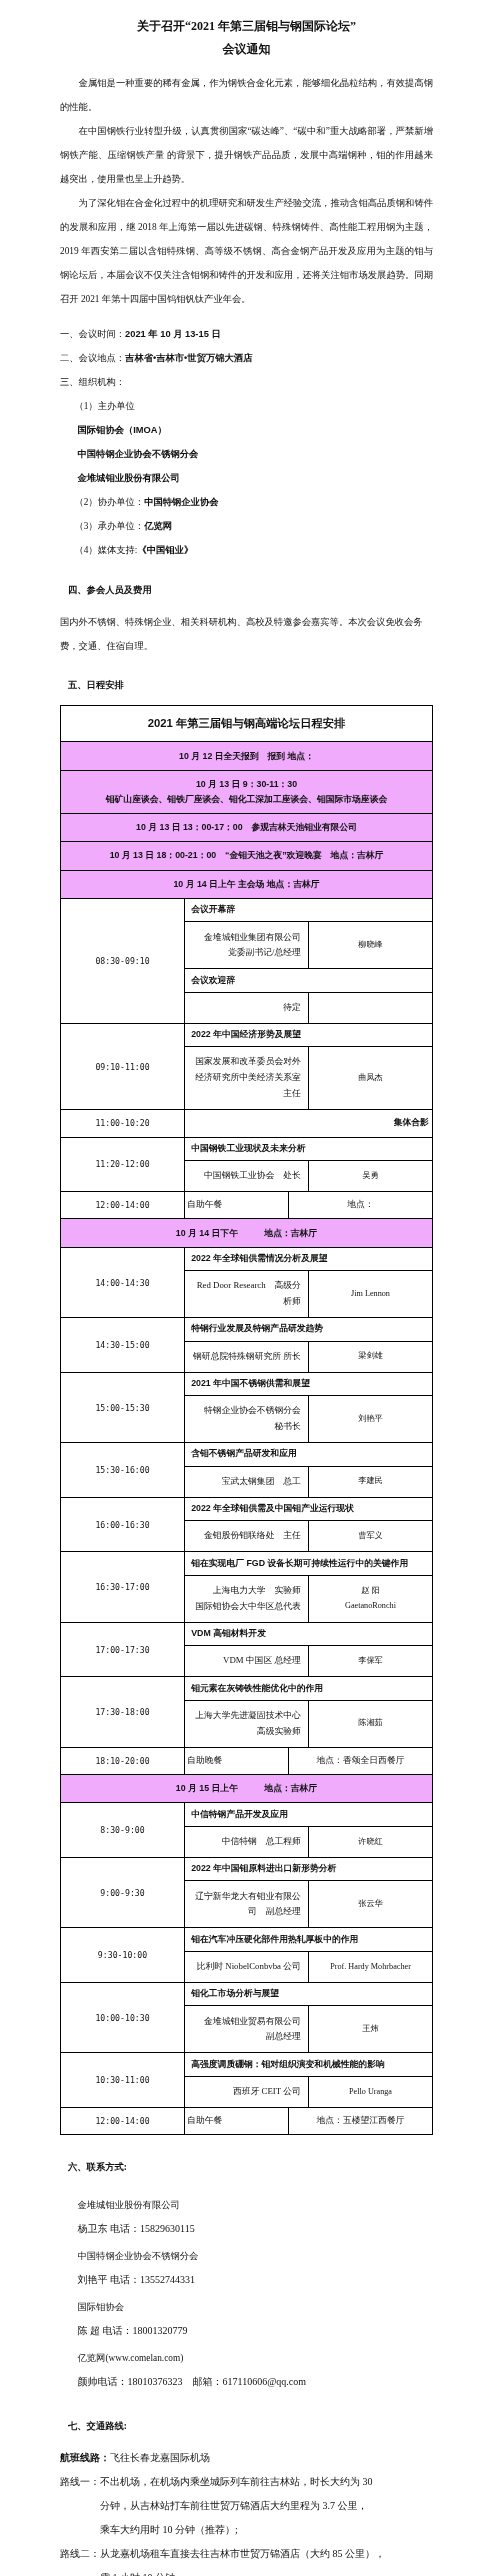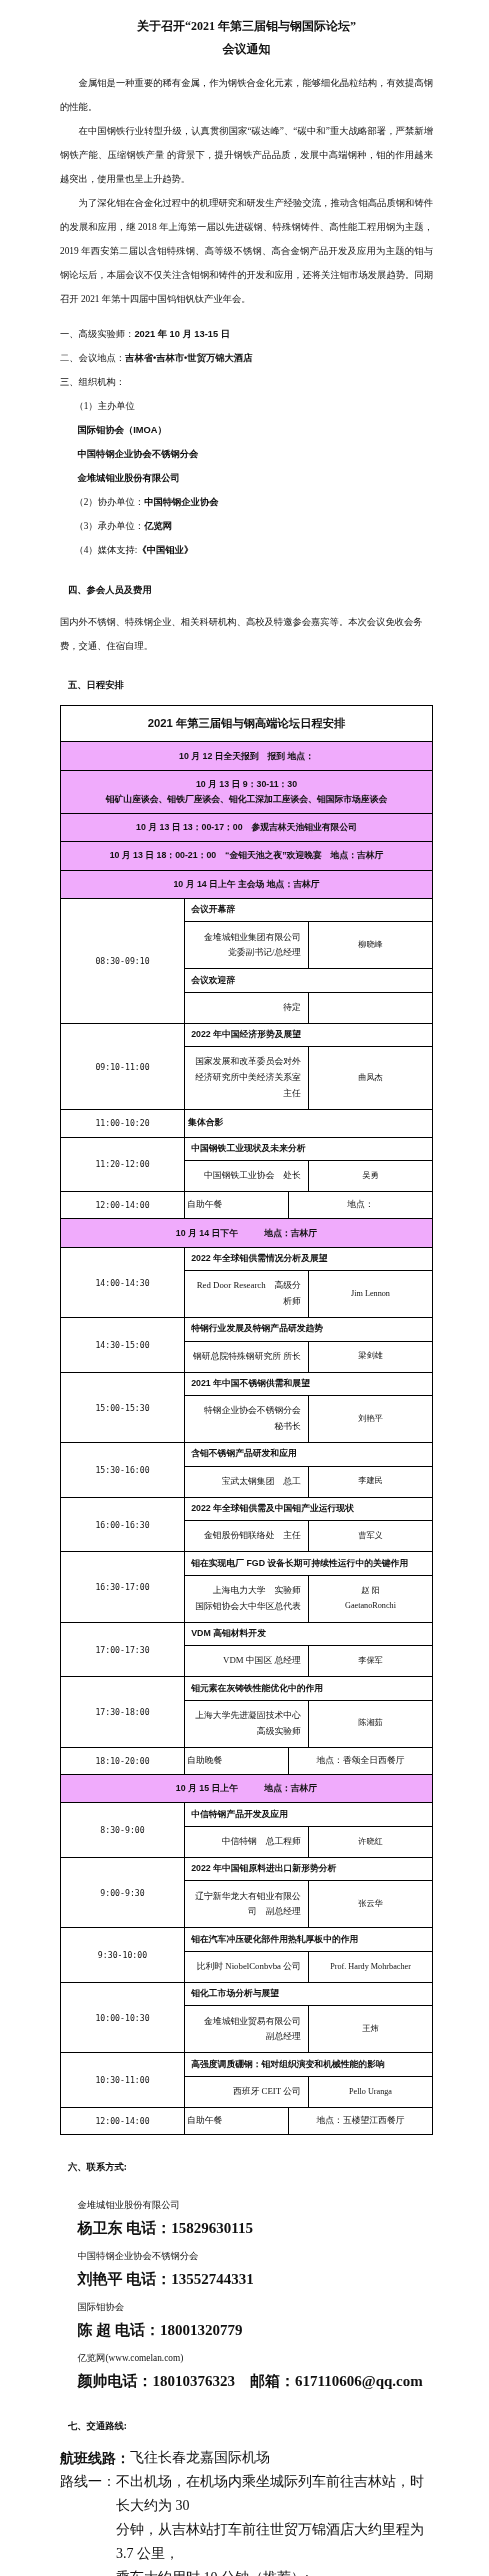--- a/index.html
+++ b/index.html
@@ -18,48 +18,48 @@
   .org-line{font-size:9.3px;font-weight:bold;font-family:"Liberation Sans","DejaVu Sans",sans-serif;line-height:24px;padding-left:17.5px;margin:0;}
   
   table.agenda{width:100%;border-collapse:collapse;margin-top:7.2px;table-layout:fixed;border-radius:10px;}
   table.agenda td{border:1px solid #000;font-size:8.8px;vertical-align:middle;padding:3.1px 4.1px;word-break:break-all;}
   table.agenda .tbl-title td{font-size:11.3px;font-weight:bold;text-align:center;padding:10.3px 2.1px;font-family:"Liberation Sans","DejaVu Sans",sans-serif;}
   table.agenda tr.gray td{background:#f0abfc;font-weight:bold;text-align:center;font-family:"Liberation Sans","DejaVu Sans",sans-serif;font-size:8.8px;padding:6.2px 3.1px;line-height:1.7;}
   table.agenda td.time{width:58px;text-align:center;font-family:"DejaVu Sans Mono","Liberation Mono",monospace;font-size:8.2px;padding:2.1px 1px;}
   table.agenda td.ttl{font-weight:bold;font-family:"Liberation Sans","DejaVu Sans",sans-serif;padding:5.2px 6.2px;}
   table.agenda td.org{text-align:right;padding:7.2px 7.2px;white-space:pre-line;line-height:1.8;}
   table.agenda td.nm{width:54px;text-align:center;white-space:pre-line;font-size:8.2px;padding:3.1px 1px;line-height:1.8;}
-  table.agenda td.center-cell{text-align:left;font-weight:bold;font-family:Liberation Serif, serif;padding:7.2px 3.1px;}
+  table.agenda td.center-cell{text-align:right;font-weight:bold;font-family:Liberation Serif, serif;padding:7.2px 3.1px;}
   table.agenda td.meal{padding:0;}
   .meal-wrap{display:flex;align-items:stretch;}
   .meal-label{width:40%;border-right:1px solid #000;text-align:left;padding:7.2px 2.1px;}
   .meal-place{flex:1;text-align:center;padding:7.2px 2.1px;}
   
   .contact-org{font-size:9.3px;line-height:23px;padding-left:17.5px;margin:0;}
-  .contact-line{font-size:15px;line-height:23px;padding-left:17.5px;margin:0 0 5.2px 0;font-weight:bold;}
-  .hang{display:flex;font-size:14px;line-height:24px;margin:0;}
+  .contact-line{font-size:10px;line-height:23px;padding-left:17.5px;margin:0 0 5.2px 0;}
+  .hang{display:flex;font-size:10px;line-height:24px;margin:0;}
   .hang .lbl{white-space:nowrap;}
   .hang .lbl.bold{font-weight:bold;font-family:"Liberation Sans","DejaVu Sans",sans-serif;}
   .hang .val{flex:1;white-space:pre-line;}
 </style>
 </head>
 <body>
 
 <div class="page">
 
   <p class="doc-title">关于召开“2021 年第三届钼与钢国际论坛”</p>
   <p class="doc-title2">会议通知</p>
 
   <p class="para">金属钼是一种重要的稀有金属，作为钢铁合金化元素，能够细化晶粒结构，有效提高钢的性能。</p>
   <p class="para">在中国钢铁行业转型升级，认真贯彻国家“碳达峰”、“碳中和”重大战略部署，严禁新增钢铁产能、压缩钢铁产量 的背景下，提升钢铁产品品质，发展中高端钢种，钼的作用越来越突出，使用量也呈上升趋势。</p>
   <p class="para">为了深化钼在合金化过程中的机理研究和研发生产经验交流，推动含钼高品质钢和铸件的发展和应用，继 2018 年上海第一届以先进碳钢、特殊钢铸件、高性能工程用钢为主题，2019 年西安第二届以含钼特殊钢、高等级不锈钢、高合金钢产品开发及应用为主题的钼与钢论坛后，本届会议不仅关注含钼钢和铸件的开发和应用，还将关注钼市场发展趋势。同期召开 2021 年第十四届中国钨钼钒钛产业年会。</p>
 
   <div class="gap-m"></div>
 
-  <p class="item-line"><span>一、高级实验师：</span><span class="b-sans">2021 年 10 月 13-15 日</span></p>
+  <p class="item-line"><span>一、会议时间：</span><span class="b-sans">2021 年 10 月 13-15 日</span></p>
   <p class="item-line"><span>二、会议地点：</span><span class="b-sans">吉林省•吉林市•世贸万锦大酒店</span></p>
   <p class="item-line">三、组织机构：</p>
   <p class="item-line indent1">（1）主办单位</p>
   <p class="org-line">国际钼协会（IMOA）</p>
   <p class="org-line">中国特钢企业协会不锈钢分会</p>
   <p class="org-line">金堆城钼业股份有限公司</p>
   <p class="item-line indent1"><span>（2）协办单位：</span><span class="b-sans">中国特钢企业协会</span></p>
   <p class="item-line indent1"><span>（3）承办单位：</span><span class="b-sans">亿览网</span></p>
   <p class="item-line indent1"><span>（4）媒体支持:</span><span class="b-sans">《中国钼业》</span></p>
 

